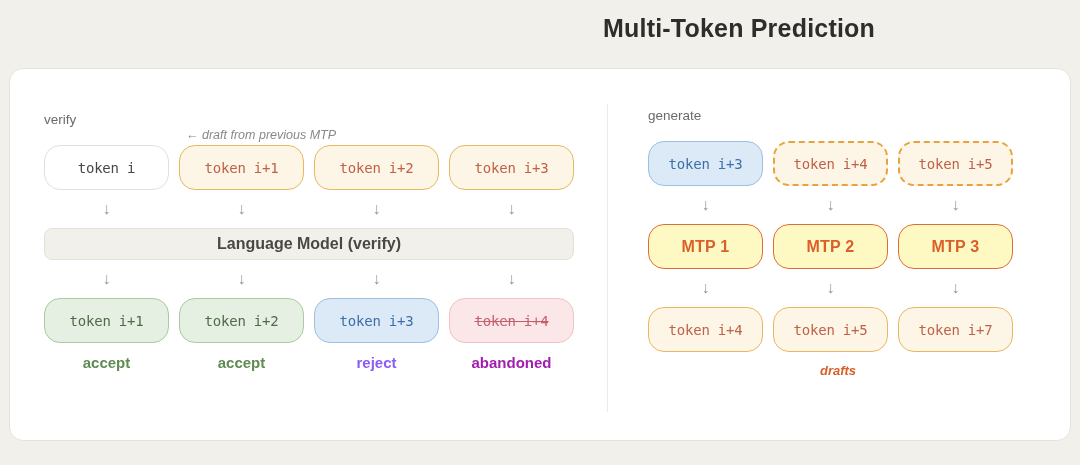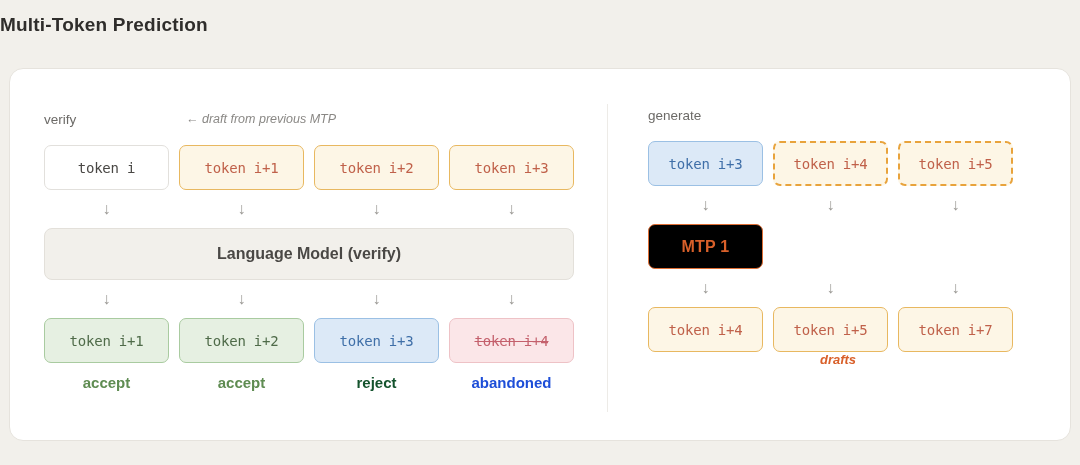--- a/index.html
+++ b/index.html
@@ -17,22 +17,22 @@
   .page {
     position: relative;
     width: 1080px;
     height: 465px;
   }
   .title {
     position: absolute;
     top: 14px;
     left: 0;
     width: 875px;
-    text-align: left;
-    font-size: 19px;
+    text-align: right;
+    font-size: 25px;
     font-weight: bold;
     letter-spacing: 0.2px;
     color: #2f2d2b;
   }
   .card {
     position: absolute;
     left: 9px;
     top: 68px;
     width: 1062px;
     height: 373px;
@@ -60,21 +60,21 @@
     line-height: 16px;
     height: 16px;
   }
   .label-row {
     position: relative;
     height: 18px;
   }
   .note {
     position: absolute;
     left: 142px;
-    top: 0;
+    top: 16px;
     font-size: 12.5px;
     font-style: italic;
     color: #8a8885;
     white-space: nowrap;
   }
 
   
   .row {
     display: flex;
     gap: 10px;
@@ -90,81 +90,82 @@
     width: 115px;
     flex: 0 0 115px;
     display: flex;
     flex-direction: column;
     align-items: center;
   }
   .box {
     box-sizing: border-box;
     width: 100%;
     height: 45px;
-    border-radius: 7px;
+    border-radius: 16px;
     display: flex;
     align-items: center;
     justify-content: center;
     font-family: "DejaVu Sans Mono", "Liberation Mono", monospace;
     font-size: 14px;
     letter-spacing: -0.2px;
     white-space: nowrap;
   }
   .box-plain   { background:#FFFFFF; border:1px solid #E2E0DC; color:#4a4845; }
   .box-amber   { background:#FDF6E6; border:1px solid #E8B860; color:#C0614A; }
   .box-amber-d { background:#FDF6E6; border:2px dashed #E8A33C; color:#C0614A; }
   .box-green   { background:#E6F0E2; border:1px solid #A9CBA0; color:#4f6b49; }
   .box-blue    { background:#DCE9F7; border:1px solid #9BC0E4; color:#3F6FA8; }
   .box-pink    { background:#FBE6E8; border:1px solid #EEC2C6; color:#C4606C; }
   .box-pink span { text-decoration: line-through; text-decoration-color:#C4606C; }
   .box-mtp {
-    background:#000000; border:1.5px solid #DE6E35; color:#D9602A;
+    background:#fef9c3; border:1.5px solid #DE6E35; color:#D9602A;
     font-family: "Liberation Sans", sans-serif;
     font-size: 16px; font-weight: bold; letter-spacing: 0.2px;
   }
 
   .arrow {
     height: 38px;
     display: flex;
     align-items: center;
     justify-content: center;
     color: #9b9995;
     font-size: 16px;
     line-height: 1;
   }
   .arrow-row { display: flex; gap: 10px; }
 
   .lm-bar {
     box-sizing: border-box;
     width: 530px;
-    height: 52px;
+    height: 32px;
     background: #F2F0EB;
     border: 1px solid #E3E0DA;
     border-radius: 8px;
     display: flex;
     align-items: center;
     justify-content: center;
     font-size: 16px;
     font-weight: bold;
     color: #4a4845;
   }
 
   .tag {
     margin-top: 11px;
     font-size: 15px;
     font-weight: bold;
     white-space: nowrap;
   }
   .tag-accept    { color:#5F8C52; }
-  .tag-reject    { color:#14532d; }
-  .tag-abandoned { color:#1d4ed8; }
+  .tag-reject    { color:#8b5cf6; }
+  .tag-abandoned { color:#a21caf; }
 
   .drafts {
     width: 380px;
     text-align: center;
+    margin-top: 11px;
     font-size: 13px;
     font-style: italic;
     font-weight: bold;
     color: #D9602A;
   }
 </style>
 </head>
 <body>
 
 <div class="page">
@@ -299,20 +300,30 @@
           <div class="arrow">↓</div>
         </div>
     </div>
 
     <div class="row">
       <div class="cell-r">
         <div class="box box-mtp">
             <span>MTP 1</span>
           </div>
       </div>
+      <div class="cell-r">
+        <div class="box box-mtp">
+            <span>MTP 2</span>
+          </div>
+      </div>
+      <div class="cell-r">
+        <div class="box box-mtp">
+            <span>MTP 3</span>
+          </div>
+      </div>
     </div>
 
     <div class="arrow-row">
       <div class="cell-r">
           <div class="arrow">↓</div>
         </div>
       <div class="cell-r">
           <div class="arrow">↓</div>
         </div>
       <div class="cell-r">

